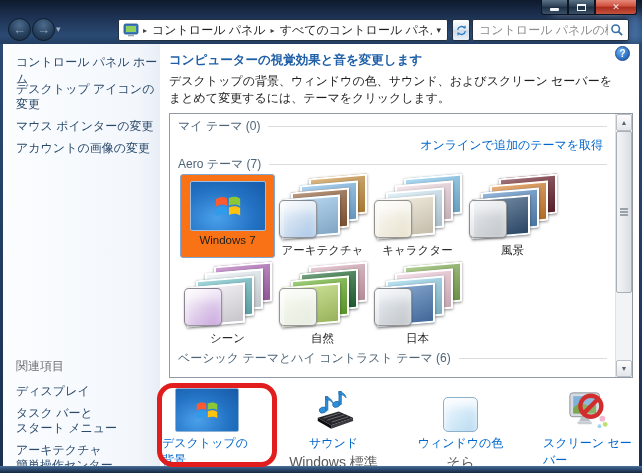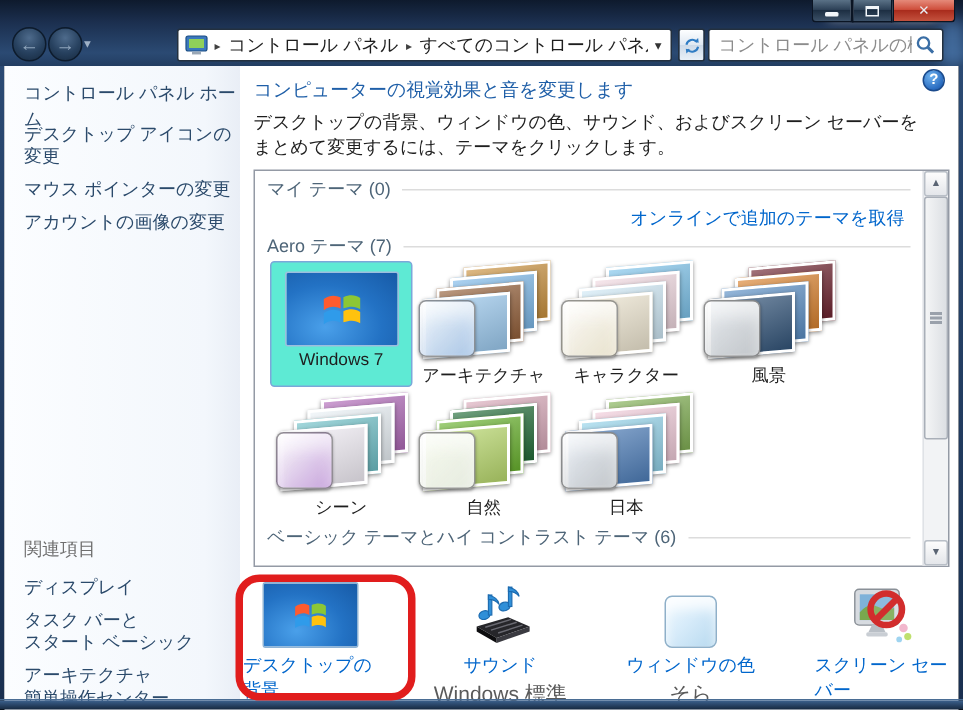--- a/index.html
+++ b/index.html
@@ -55,33 +55,33 @@
   .sb-home{position:absolute;left:13px;top:10px;color:#2b4a6b;cursor:pointer;}
   .sb-tasks{position:absolute;left:13px;top:38px;}
   .sb-link{color:#2b4a6b;margin-bottom:7px;line-height:15px;cursor:pointer;}
   .sb-related{position:absolute;left:13px;top:314px;}
   .sb-related-header{color:#6e6e6e;margin-bottom:9px;}
 
   .main{position:absolute;left:157px;top:0;width:479px;height:423px;}
   .help-icon{position:absolute;right:9px;top:2px;width:15px;height:15px;border-radius:50%;
     background:radial-gradient(circle at 35% 30%,#6fb2ef,#2a6cc0 70%,#1b4f94);color:#fff;font-weight:bold;font-size:10px;
     display:flex;align-items:center;justify-content:center;border:1px solid #1a4a8c;box-sizing:border-box;}
-  .page-title{position:absolute;left:9px;top:8px;color:#1f5fa8;font-size:12.5px;}
+  .page-title{position:absolute;left:9px;top:8px;color:#1f5fa8;font-size:12.5px;font-weight:bold;}
   .page-desc{position:absolute;left:9px;top:29px;width:455px;line-height:17px;color:#1e1e1e;}
 
   
   .listbox{position:absolute;left:9px;top:69px;width:464px;height:265px;box-sizing:border-box;border:1px solid #949aa5;background:#fff;}
   .list-inner{position:absolute;left:0;top:0;right:17px;bottom:0;overflow:hidden;padding:4px 6px 0 8px;box-sizing:border-box;}
   .group-header{display:flex;align-items:center;color:#4e6578;height:16px;}
   .group-header .rule{flex:1;height:1px;background:#dcdcdc;margin-left:8px;margin-right:2px;}
   .online-row{height:22px;display:flex;justify-content:flex-end;align-items:center;padding-right:6px;}
   .link{color:#0066cc;cursor:pointer;}
   .theme-row{display:flex;margin:2px 0 4px 2px;}
   .theme{width:95px;height:84px;box-sizing:border-box;border:1px solid transparent;border-radius:3px;cursor:pointer;}
-  .theme.selected{background:#5eead4;border-color:#7ba7d9;}
+  .theme.selected{background:#f97316;border-color:#7ba7d9;}
   .stack{position:relative;width:88px;height:64px;margin:1px auto 0;}
   .photo{position:absolute;width:54px;height:36px;border:2px solid #fff;box-shadow:0 1px 3px rgba(0,0,0,.45);transform:skewY(-5deg);}
   .glasssq{position:absolute;left:0;top:24px;width:36px;height:36px;border:1px solid rgba(100,100,100,.65);border-radius:5px;
     box-shadow:inset 0 10px 10px rgba(255,255,255,.55),0 1px 2px rgba(0,0,0,.3);}
   .win7img{position:relative;width:74px;height:48px;margin:6px auto 0;border:1px solid #9dbede;border-radius:2px;
     background:radial-gradient(ellipse at 35% 75%,#4aa0ea 0%,#2372c4 55%,#175aa6 100%);
     display:flex;align-items:center;justify-content:center;}
   .win7img .flag{width:28px;height:25px;}
   .theme-label{text-align:center;margin-top:3px;font-size:11.5px;color:#1e1e1e;}
 
@@ -190,21 +190,21 @@
           <div class="sb-link">アカウントの画像の変更</div>
         </div>
       <div class="sb-related">
         <div class="sb-related-header">関連項目</div>
         <div id="sidebar-related">
             <div class="sb-link">
               <div>ディスプレイ</div>
             </div>
             <div class="sb-link">
               <div>タスク バーと</div>
-              <div>スタート ベーシック</div>
+              <div>スタート メニュー</div>
             </div>
             <div class="sb-link">
               <div>アーキテクチャ</div>
               <div>簡単操作センター</div>
             </div>
           </div>
       </div>
     </div>
 
     <div class="main">

